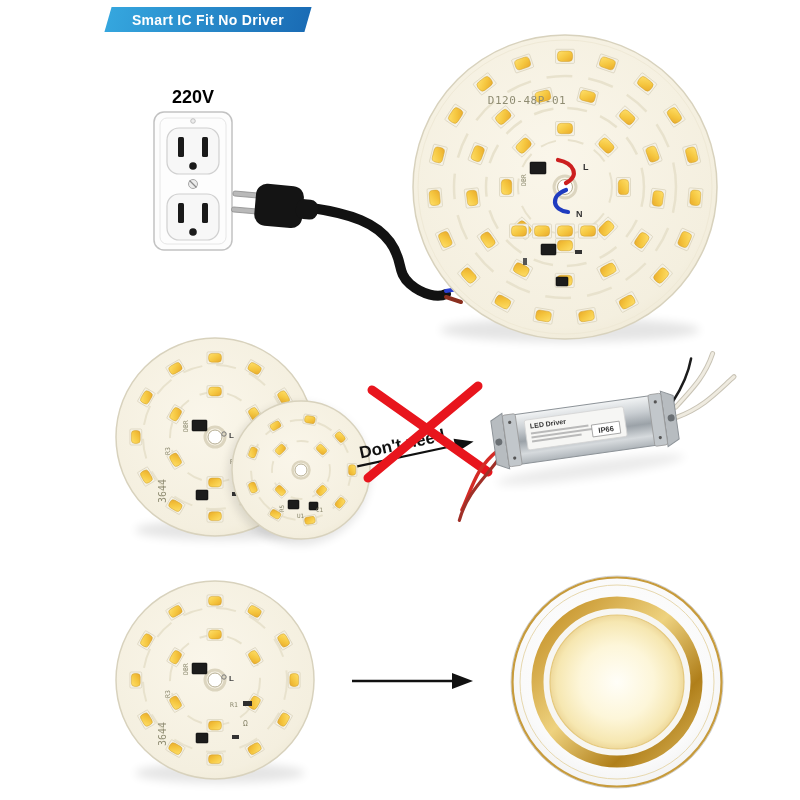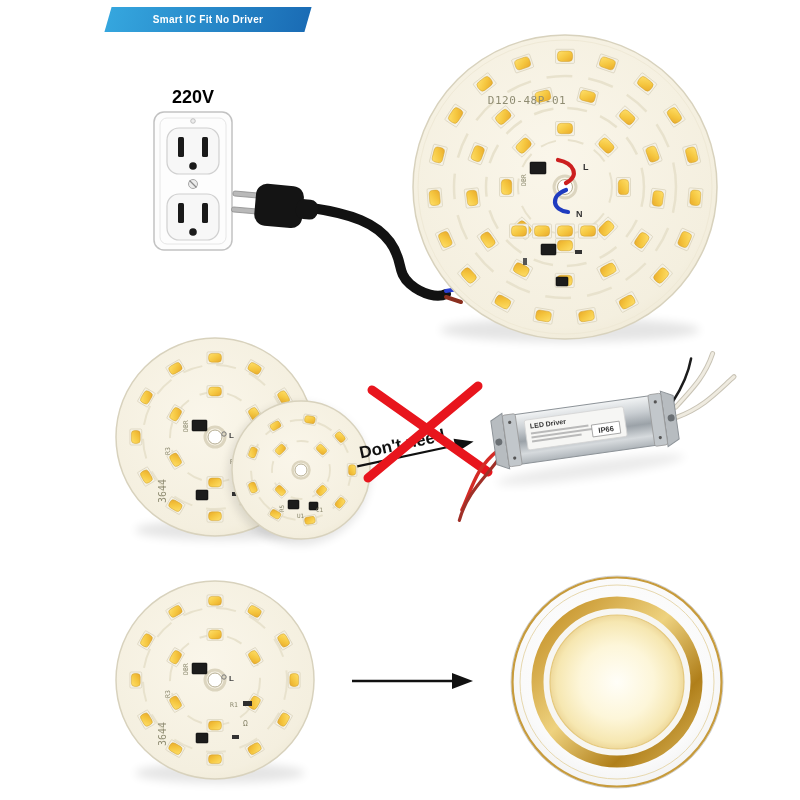--- a/index.html
+++ b/index.html
@@ -6,21 +6,21 @@
   body{
     width:800px;height:800px;position:relative;background:#ffffff;
     font-family:"Liberation Sans",sans-serif;overflow:hidden;
   }
   #scene{position:absolute;left:0;top:0;}
   .banner{position:absolute;left:108px;top:7px;width:200px;height:25px;z-index:5;}
   .banner-bg{position:absolute;left:0;top:0;width:100%;height:100%;
     background:linear-gradient(90deg,#35a6de,#1a6cb5);transform:skewX(-16deg);}
   .banner-text{position:absolute;left:0;top:0;width:100%;height:100%;
     display:flex;align-items:center;justify-content:center;
-    color:#ffffff;font-size:10px;font-weight:bold;letter-spacing:.3px;white-space:nowrap;}
+    color:#ffffff;font-size:14px;font-weight:bold;letter-spacing:.3px;white-space:nowrap;}
   text{font-family:"Liberation Sans",sans-serif;}
   .pcb-label{font-family:"DejaVu Sans Mono",monospace;fill:#8f8c72;}
   .pcb-mark{font-family:"DejaVu Sans Mono",monospace;fill:#8a876c;}
 </style>
 </head>
 <body>
 
 <div class="banner">
   <div class="banner-bg"></div>
   <span class="banner-text">Smart IC Fit No Driver</span>

